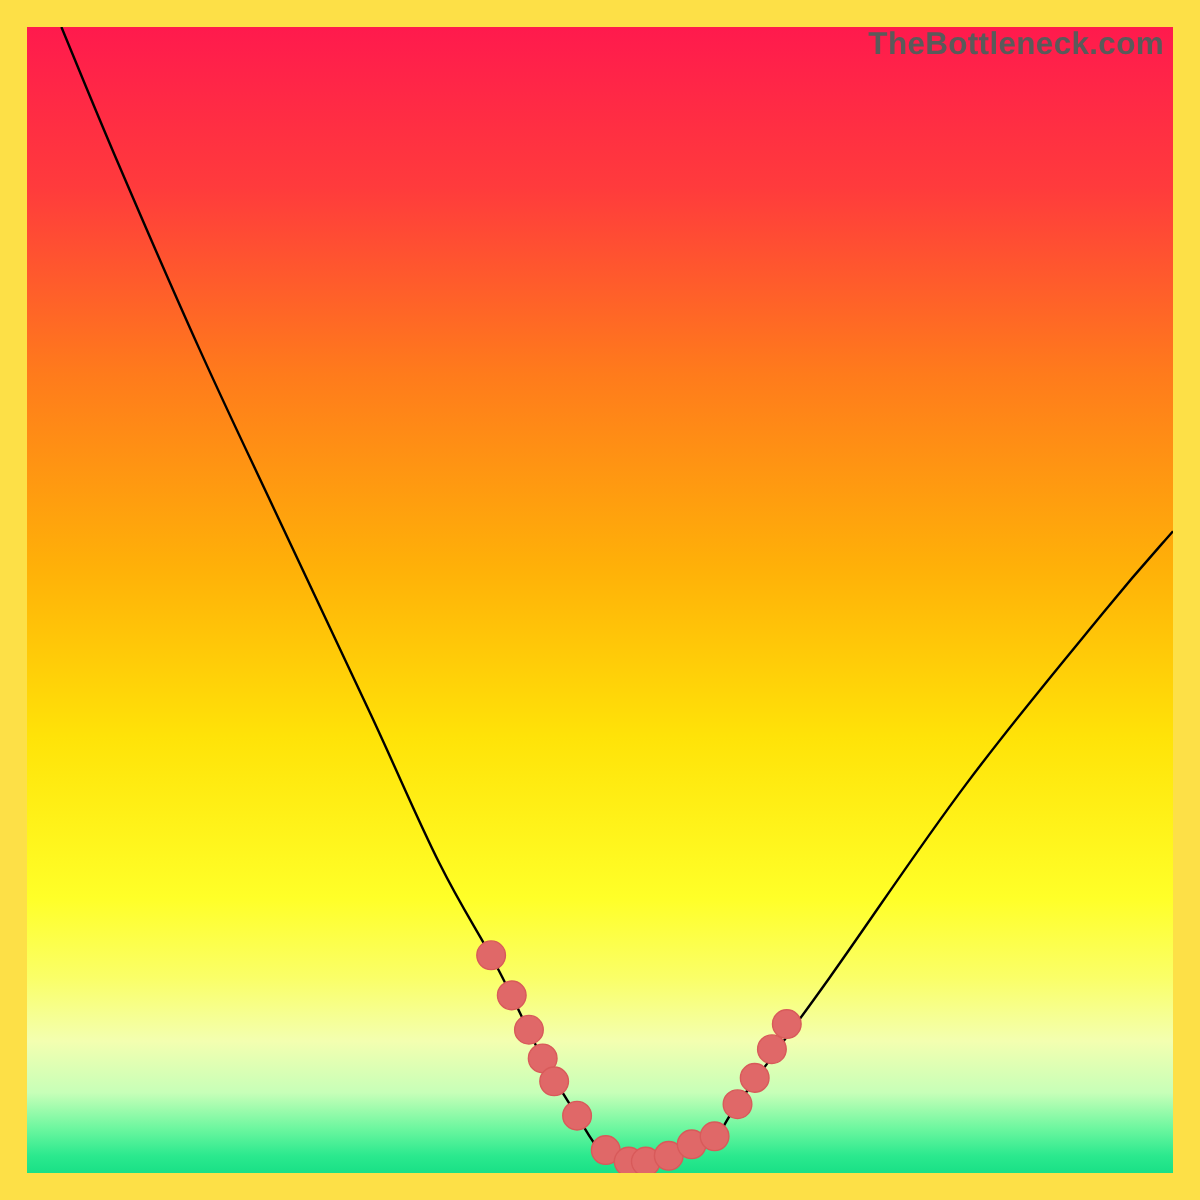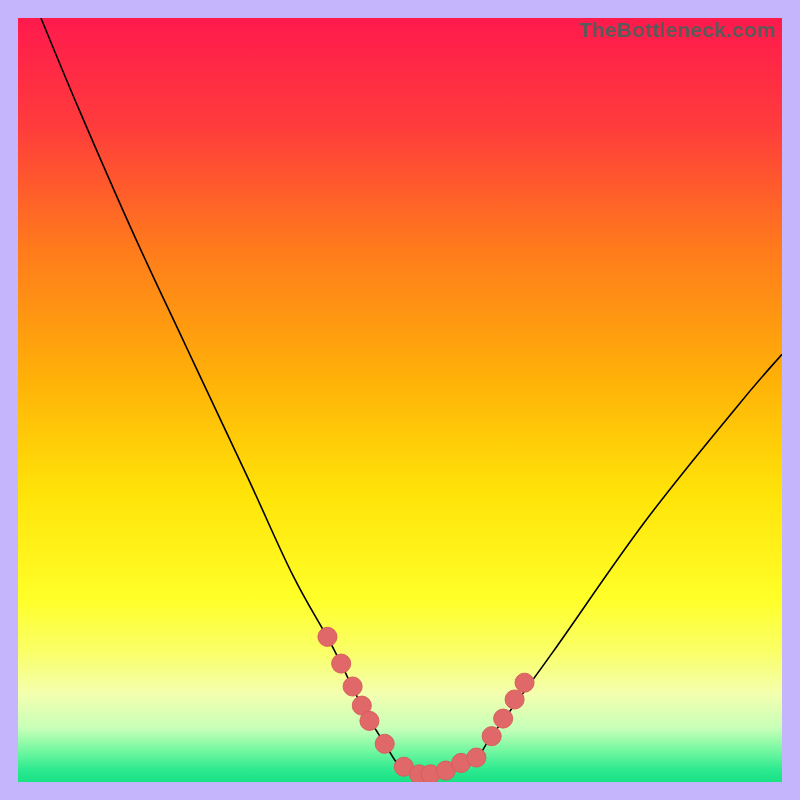--- a/index.html
+++ b/index.html
@@ -8,21 +8,21 @@
     width: 800px;
     height: 800px;
     overflow: hidden;
     background: #000;
     font-family: Arial, Helvetica, sans-serif;
   }
   .stage {
     position: relative;
     width: 800px;
     height: 800px;
-    background: #c4b5fd;
+    background: #fde047;
   }
   .plot {
     position: absolute;
     left: 18px;
     top: 18px;
     width: 764px;
     height: 764px;
     overflow: hidden;
   }
   .gradient {

